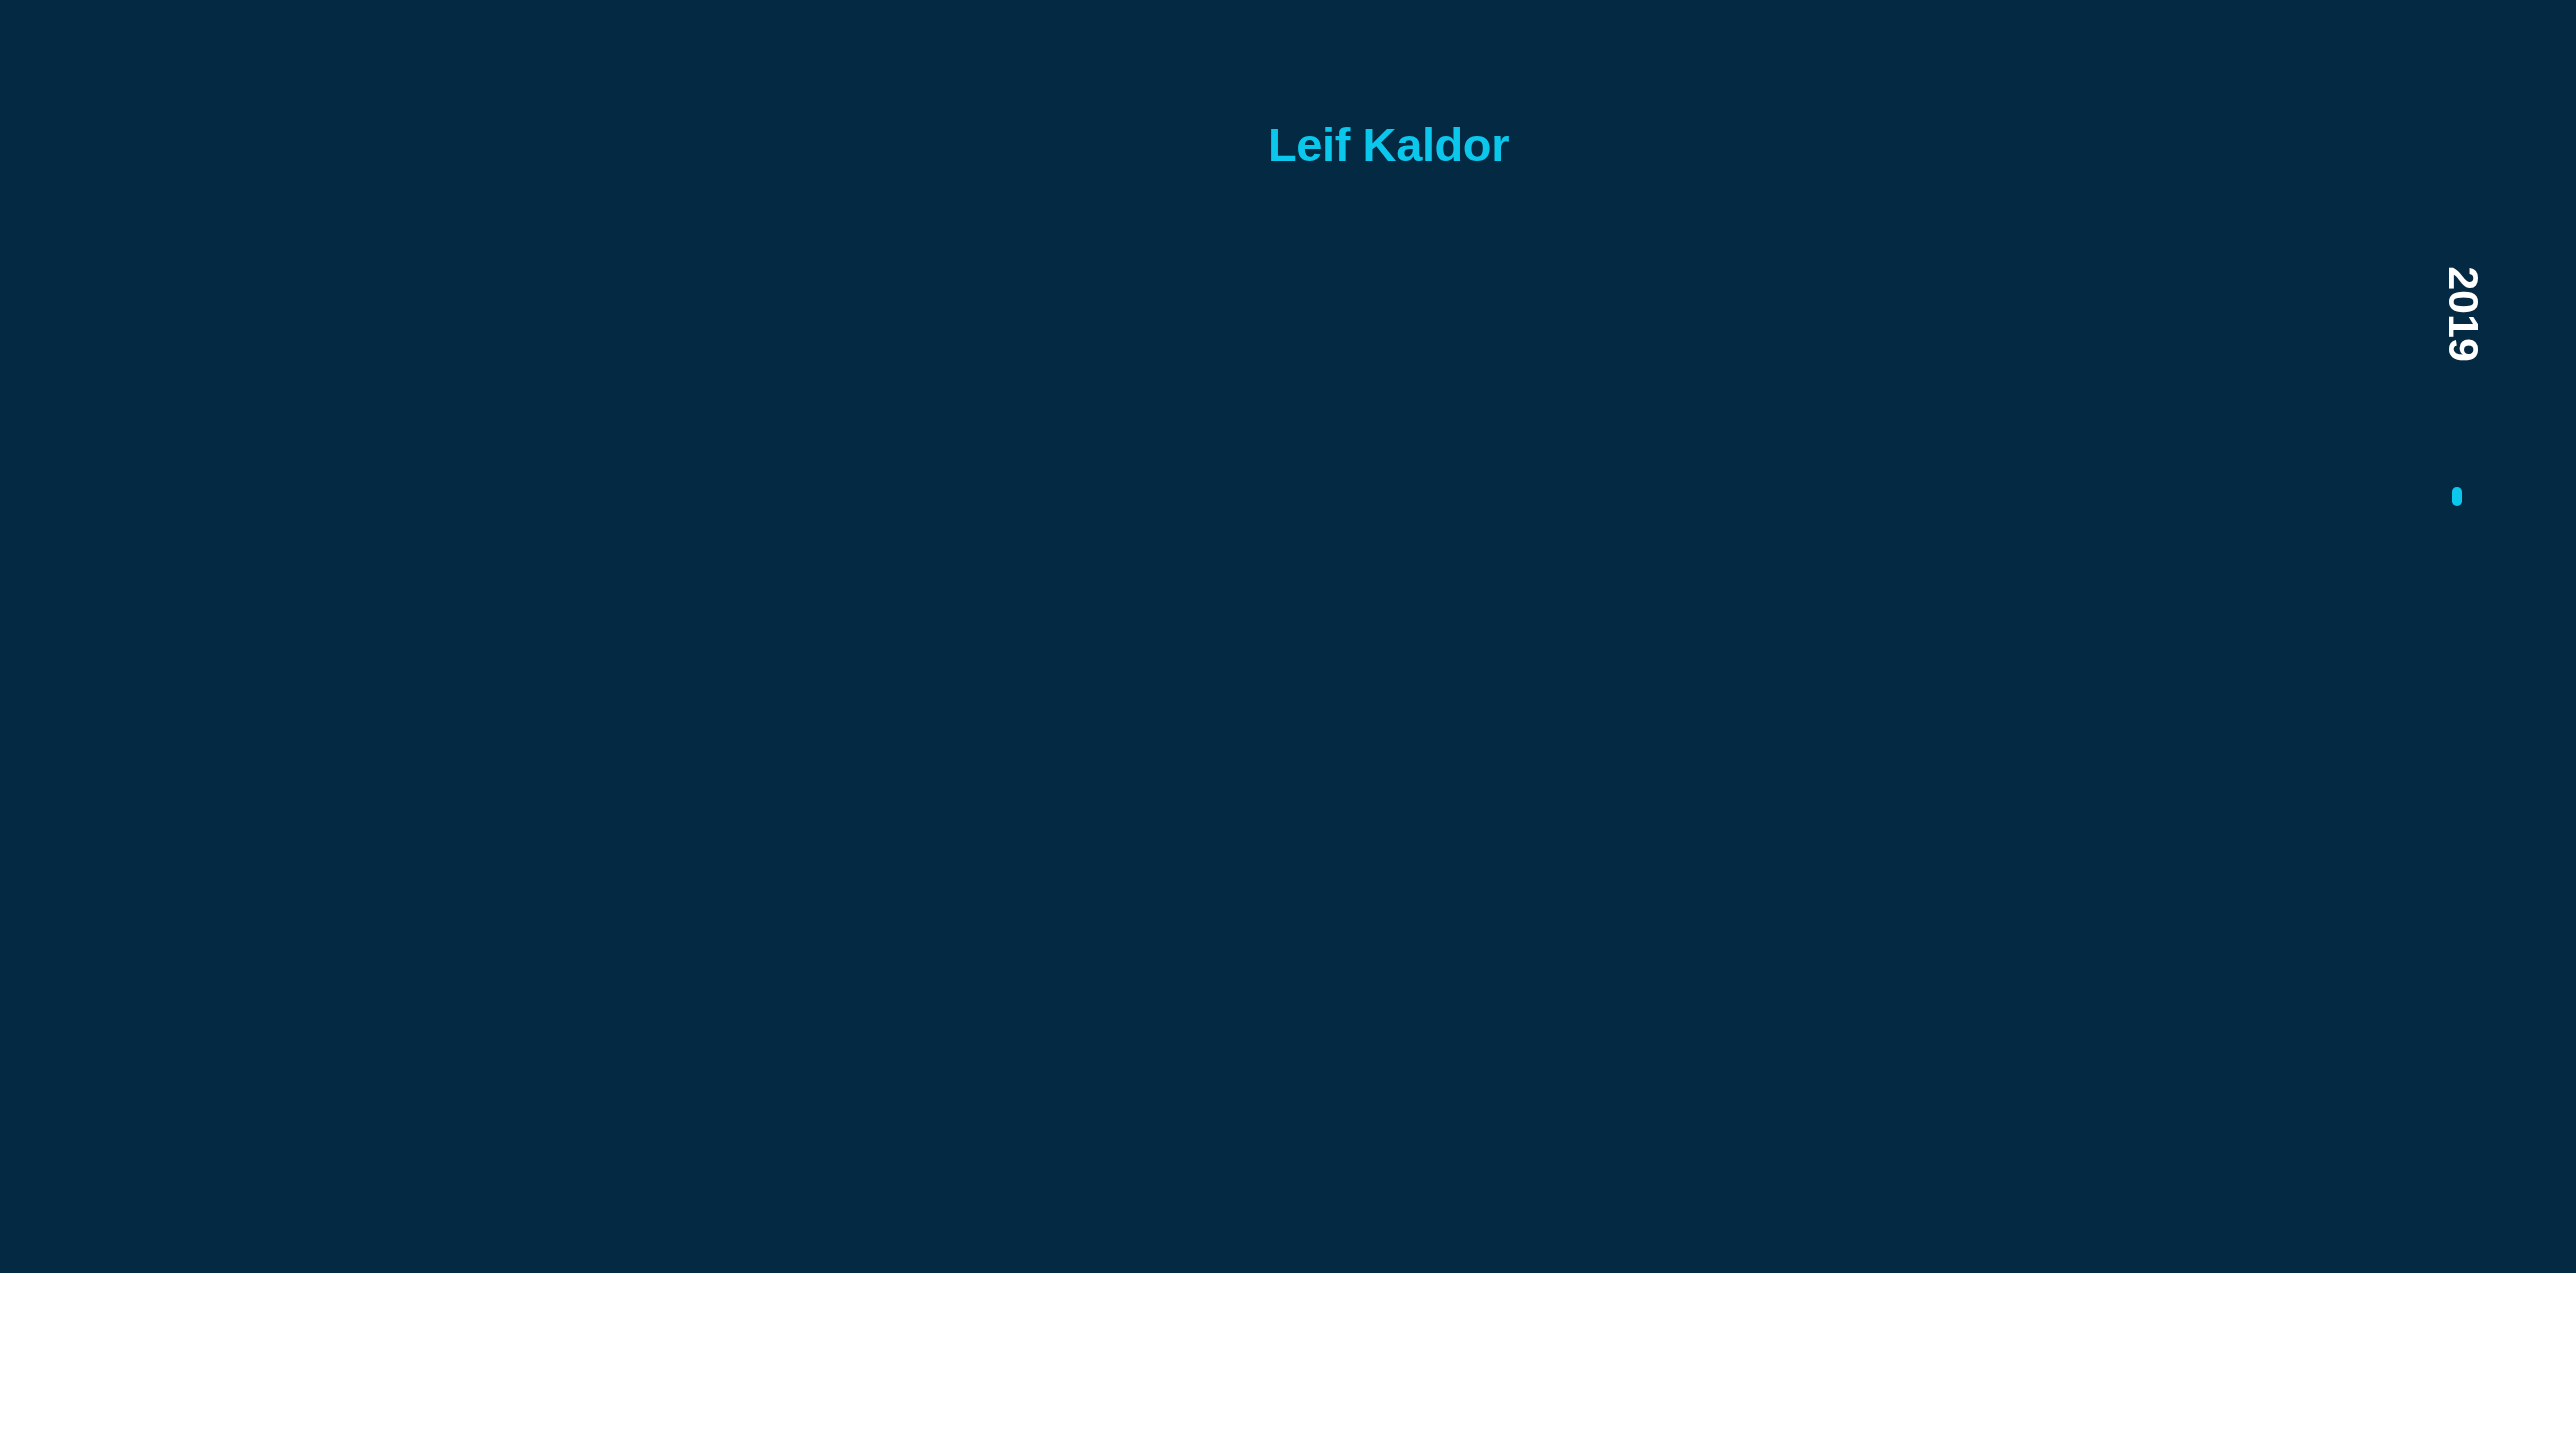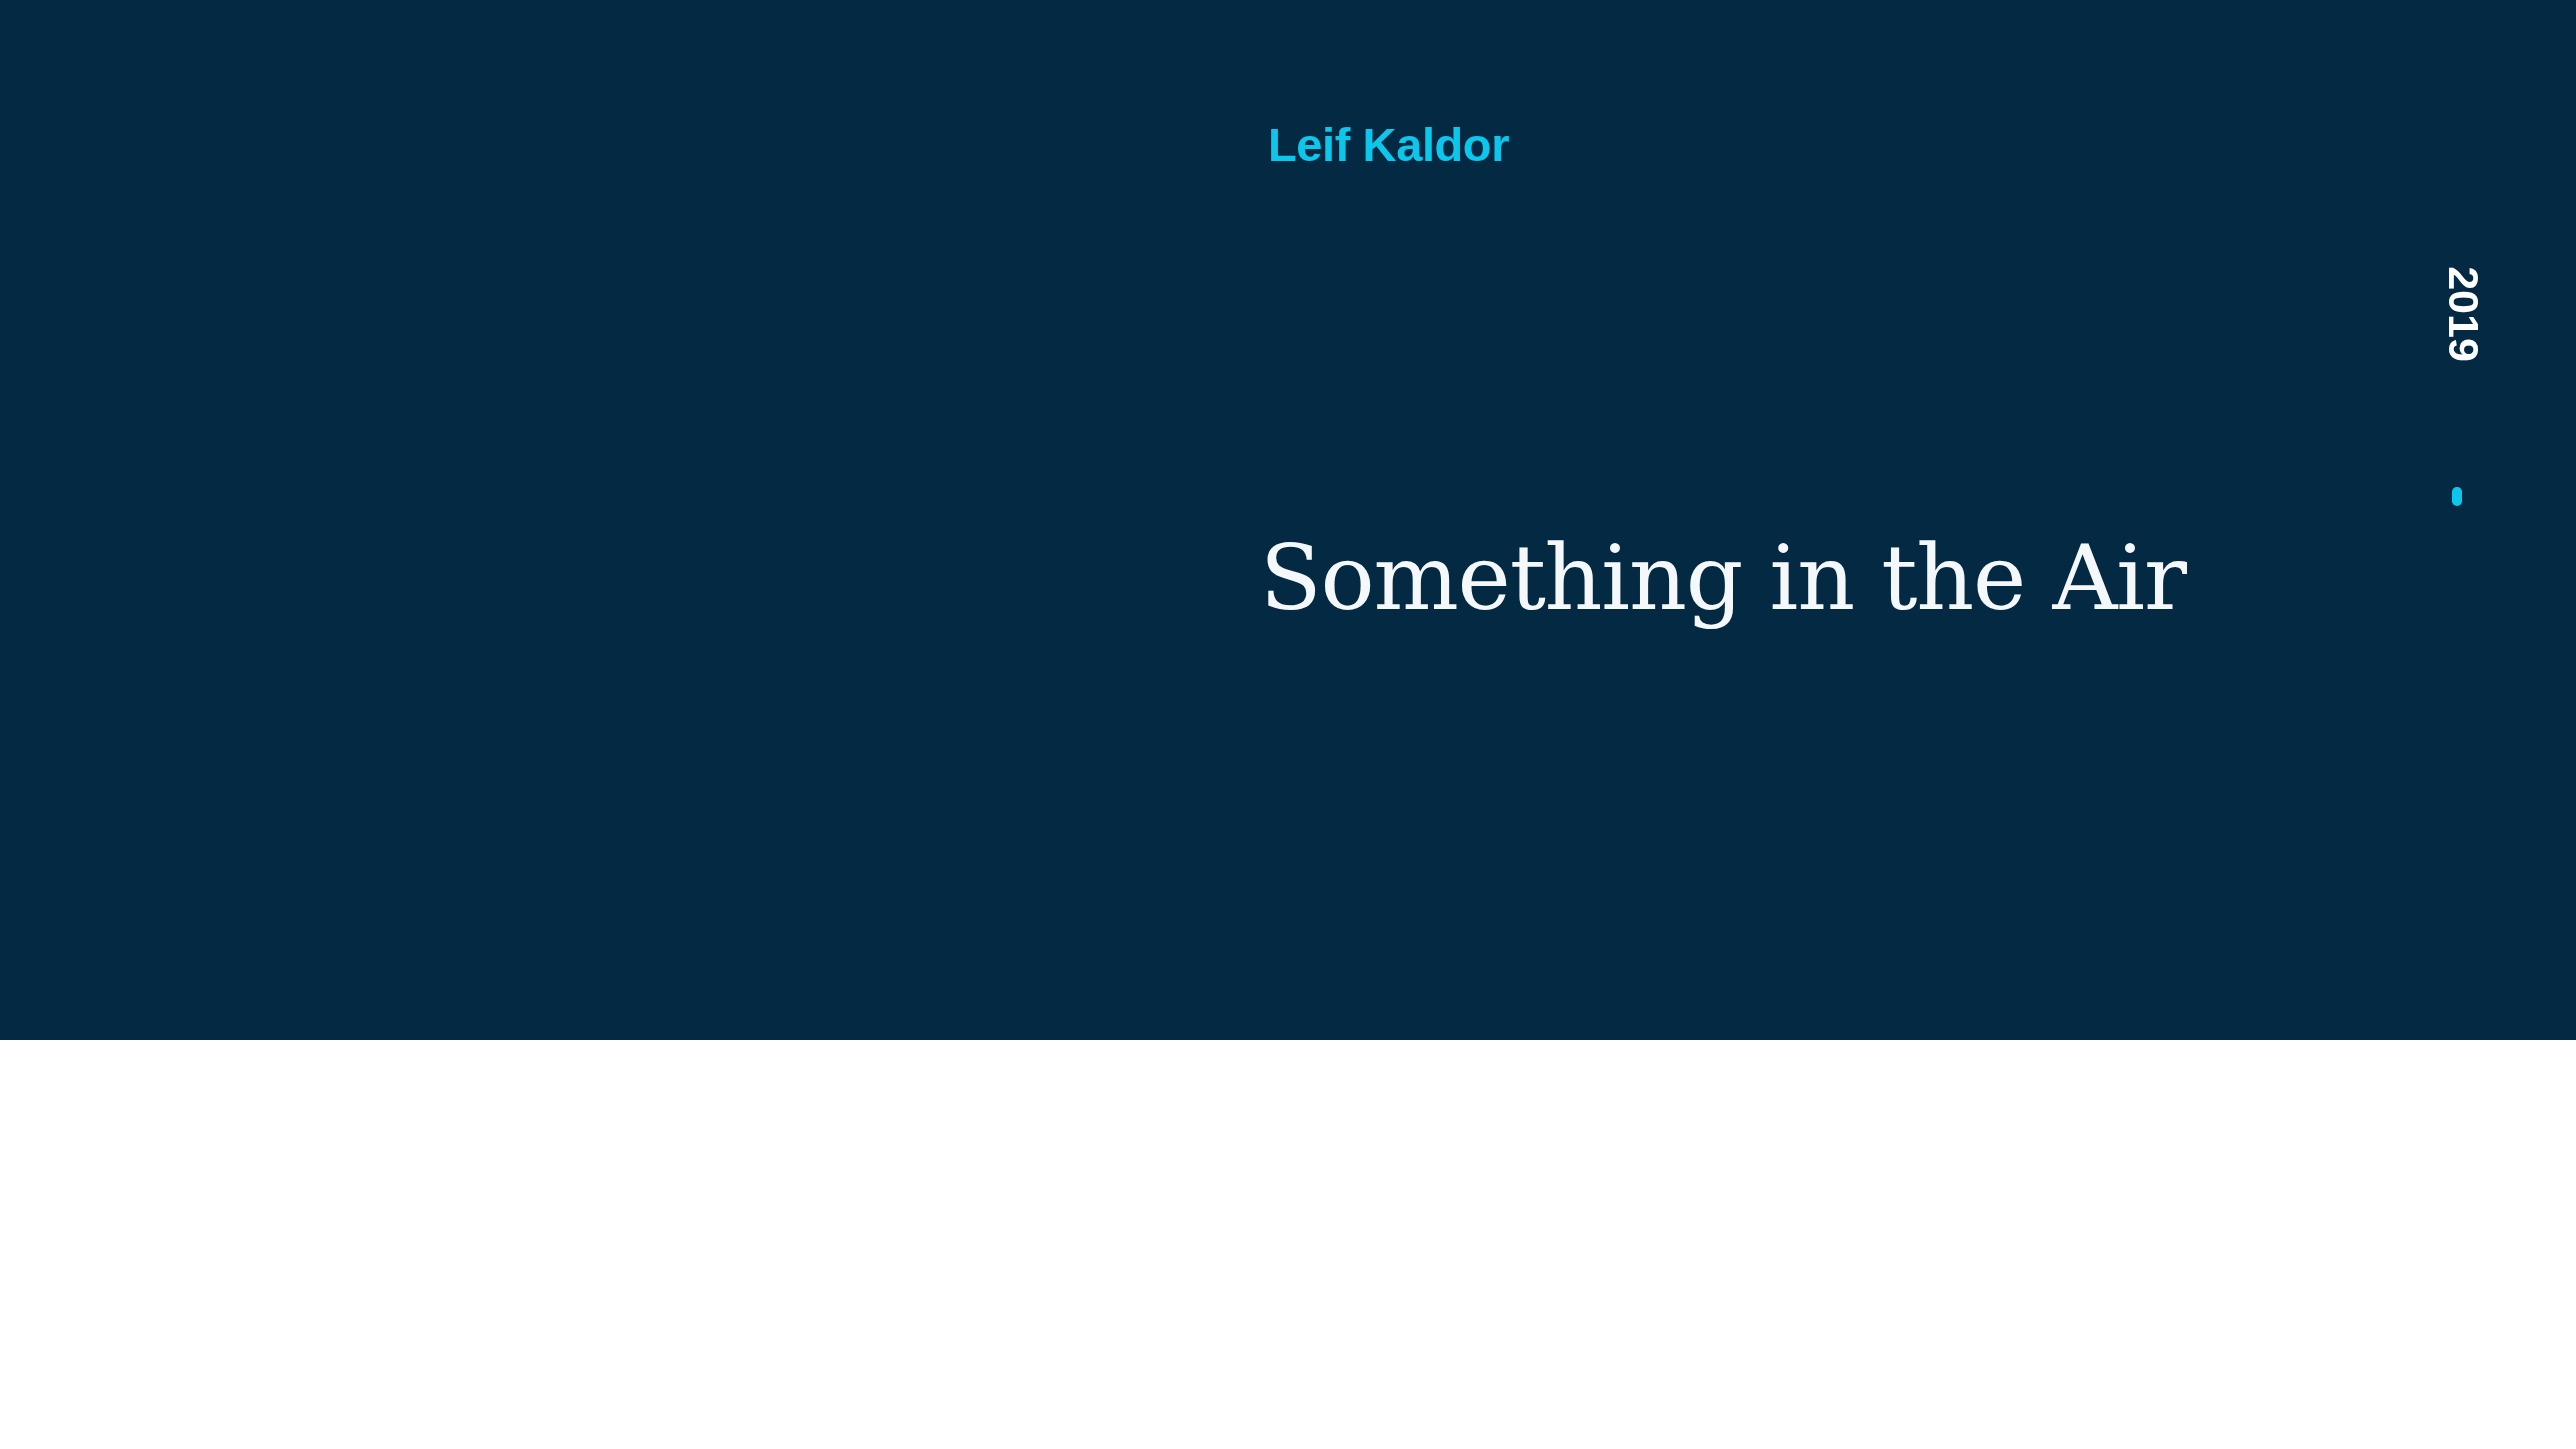--- a/index.html
+++ b/index.html
@@ -12,21 +12,21 @@
     width: 2576px;
     height: 1449px;
     overflow: hidden;
     font-family: "Liberation Sans", sans-serif;
   }
 
   
   .poster {
     position: relative;
     width: 2576px;
-    height: 1040px;
+    height: 1273px;
     background: #042943;
     overflow: hidden;
   }
 
   
   .byline {
     position: absolute;
     left: 1268px;
     top: 121px;
     font-family: "Liberation Sans", sans-serif;
@@ -87,21 +87,20 @@
     background: #0CC7EC;
   }
 </style>
 </head>
 <body>
 
 <div class="poster">
 
   <div class="byline">Leif Kaldor</div>
 
-  <h1 class="title">Something in the Air</h1>
 
   <div class="year-rail">
     <span class="year">2019</span>
   </div>
 
   <span class="tick-mark"></span>
 
 </div>
 
 

